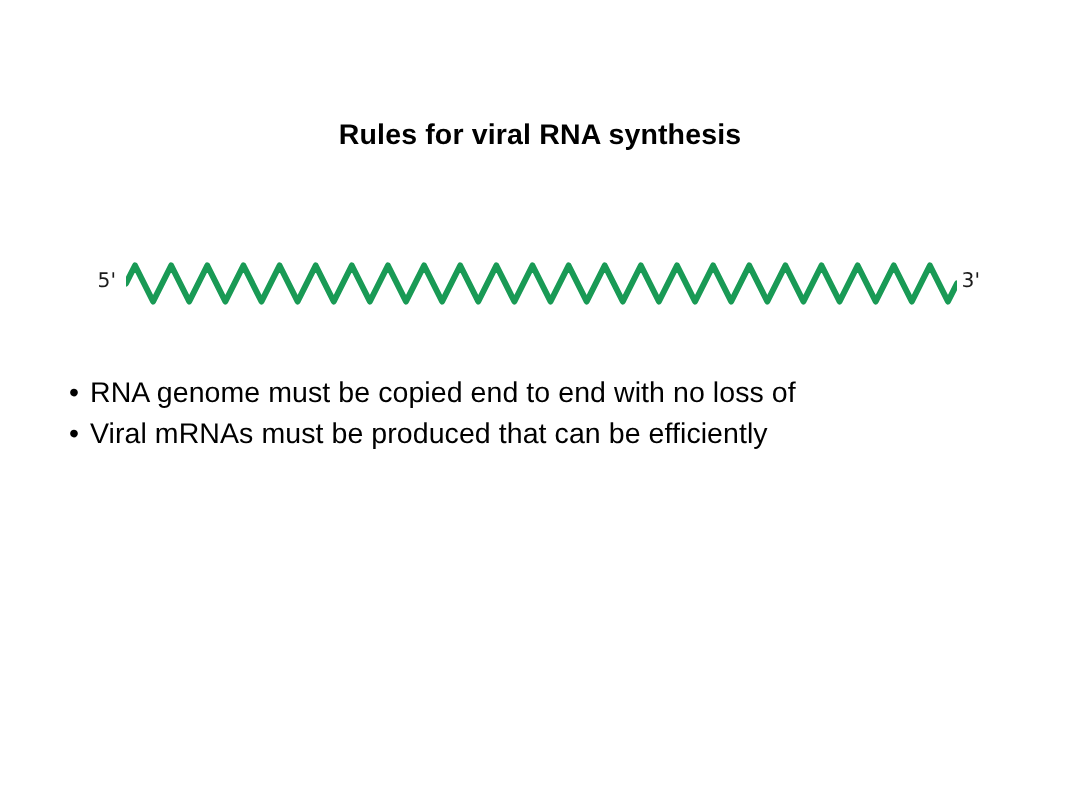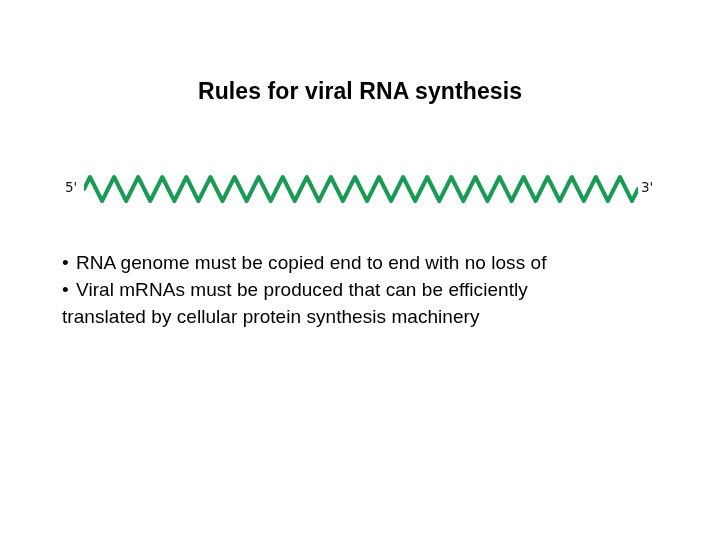--- a/index.html
+++ b/index.html
@@ -22,21 +22,21 @@
     background: #ffffff;
   }
 
   
   .slide-title {
     position: absolute;
     left: 0;
     top: 78px;
     width: 720px;
     text-align: center;
-    font-size: 23px;
+    font-size: 19px;
     font-weight: bold;
     letter-spacing: 0.1px;
     color: #000000;
     line-height: 26px;
     white-space: nowrap;
   }
 
   
   .rna-figure {
     position: absolute;
@@ -70,21 +70,20 @@
   
   .body-text {
     position: absolute;
     left: 46px;
     top: 249px;
     width: 600px;
     font-size: 19px;
     line-height: 27px;
     color: #000000;
     letter-spacing: 0.05px;
-    margin-left: 16px;
   }
   .bullet-line {
     white-space: nowrap;
   }
   .bullet-mark {
     display: inline-block;
     width: 14px;
   }
 </style>
 </head>
@@ -107,19 +106,16 @@
 
   <div class="body-text">
 
     <div class="bullet-line">
       <span class="bullet-mark">•</span><span>RNA genome must be copied end to end with no loss of</span>
     </div>
 
     <div class="bullet-line">
       <span class="bullet-mark">•</span><span>Viral mRNAs must be produced that can be efficiently</span>
     </div>
-    <div class="bullet-line">
-      <span>translated by cellular protein synthesis machinery</span>
-    </div>
 
   </div>
 
 </div>
 
 </body></html>

